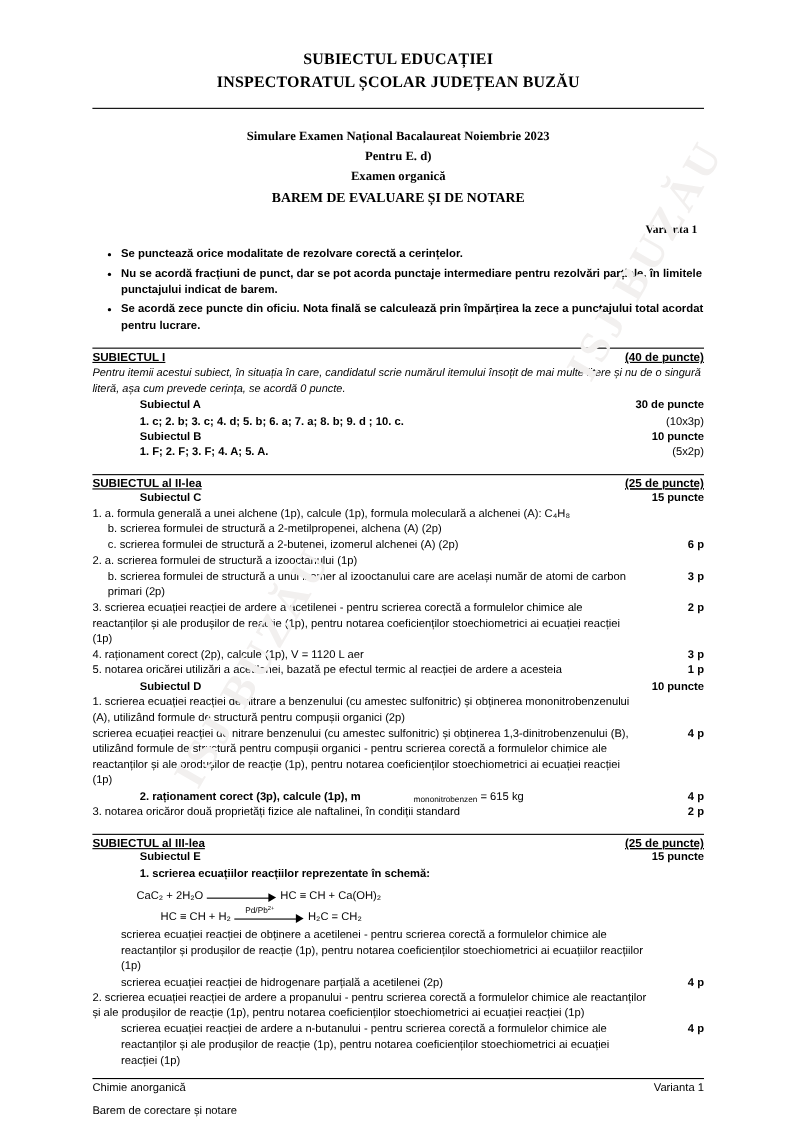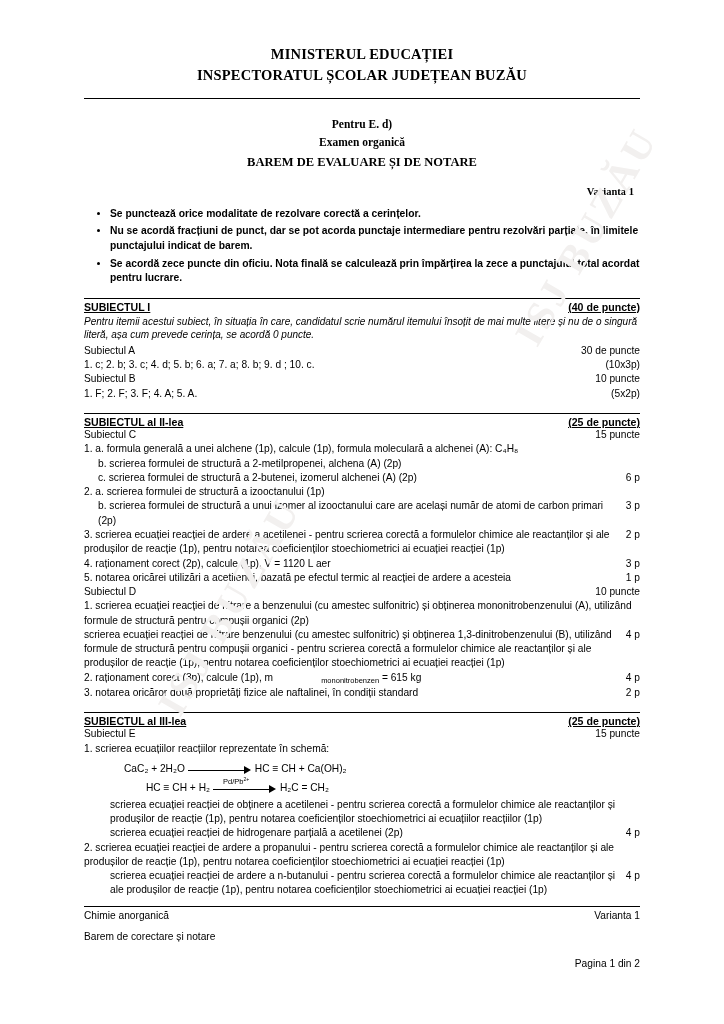--- a/index.html
+++ b/index.html
@@ -114,21 +114,21 @@
   }
   .row {
     display: flex;
     justify-content: space-between;
     align-items: baseline;
     font-size: 10.2px;
     line-height: 1.4;
   }
   .row .left { flex: 1 1 auto; padding-right: 8px; }
   .row .right { flex: 0 0 auto; white-space: nowrap; }
-  .b { font-weight: normal; }
+  .b { font-weight: bold; margin-left: 43px; }
   .para {
     font-size: 10.2px;
     line-height: 1.4;
     text-align: justify;
   }
   .indent { text-indent: 0; padding-left: 14px; }
   .indent2 { padding-left: 26px; }
   .scheme {
     font-size: 10.2px;
     margin-top: 3px;
@@ -202,27 +202,28 @@
 <div class="page">
 
   <div class="watermark">
     <div class="wm-text wm1">ISJ BUZĂU</div>
     <div class="wm-text wm2">ISJ BUZĂU</div>
   </div>
 
   <div class="content">
 
     <div class="title-main center">
-      <div>MINISTERUL EDUCAȚIEI</div>
+      <div>SUBIECTUL EDUCAȚIEI</div>
       <div>INSPECTORATUL ȘCOLAR JUDEȚEAN BUZĂU</div>
     </div>
 
     <hr class="hr-top">
 
     <div class="exam-head center">
+      <div>Simulare Examen Național Bacalaureat Noiembrie 2023</div>
       <div>Pentru E. d)</div>
       <div>Examen organică</div>
       <div class="big">BAREM DE EVALUARE ȘI DE NOTARE</div>
     </div>
 
     <div class="variant-right">Varianta 1</div>
 
     <ul class="rules">
       <li>Se punctează orice modalitate de rezolvare corectă a cerințelor.</li>
       <li>Nu se acordă fracțiuni de punct, dar se pot acorda punctaje intermediare pentru rezolvări parțiale, în limitele punctajului indicat de barem.</li>

